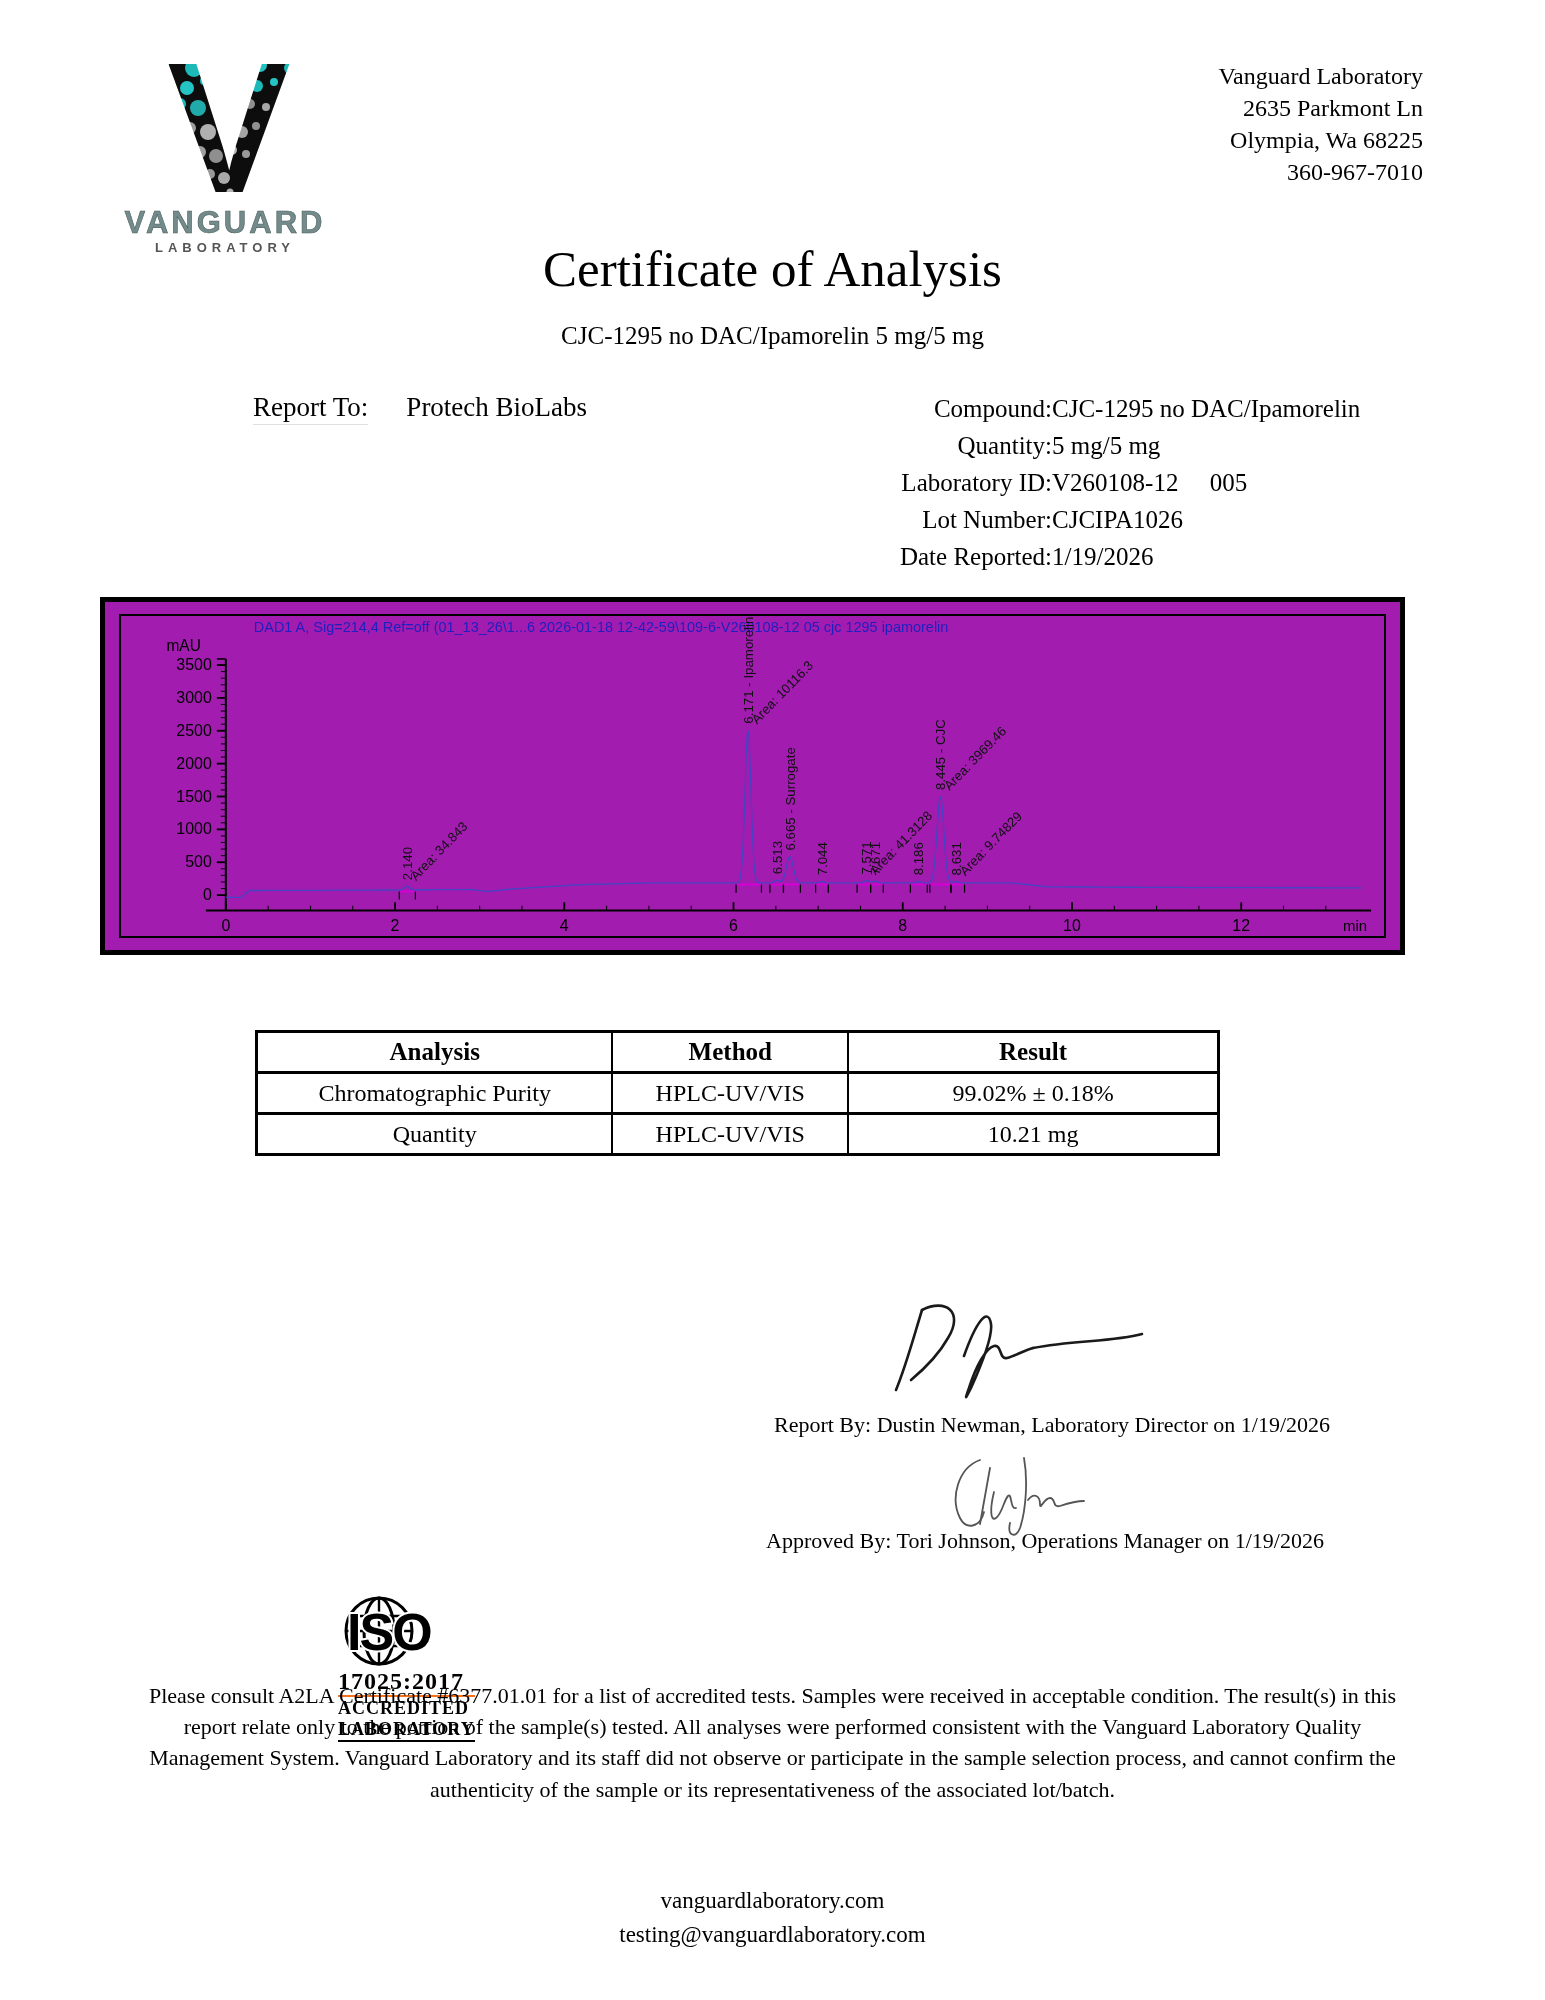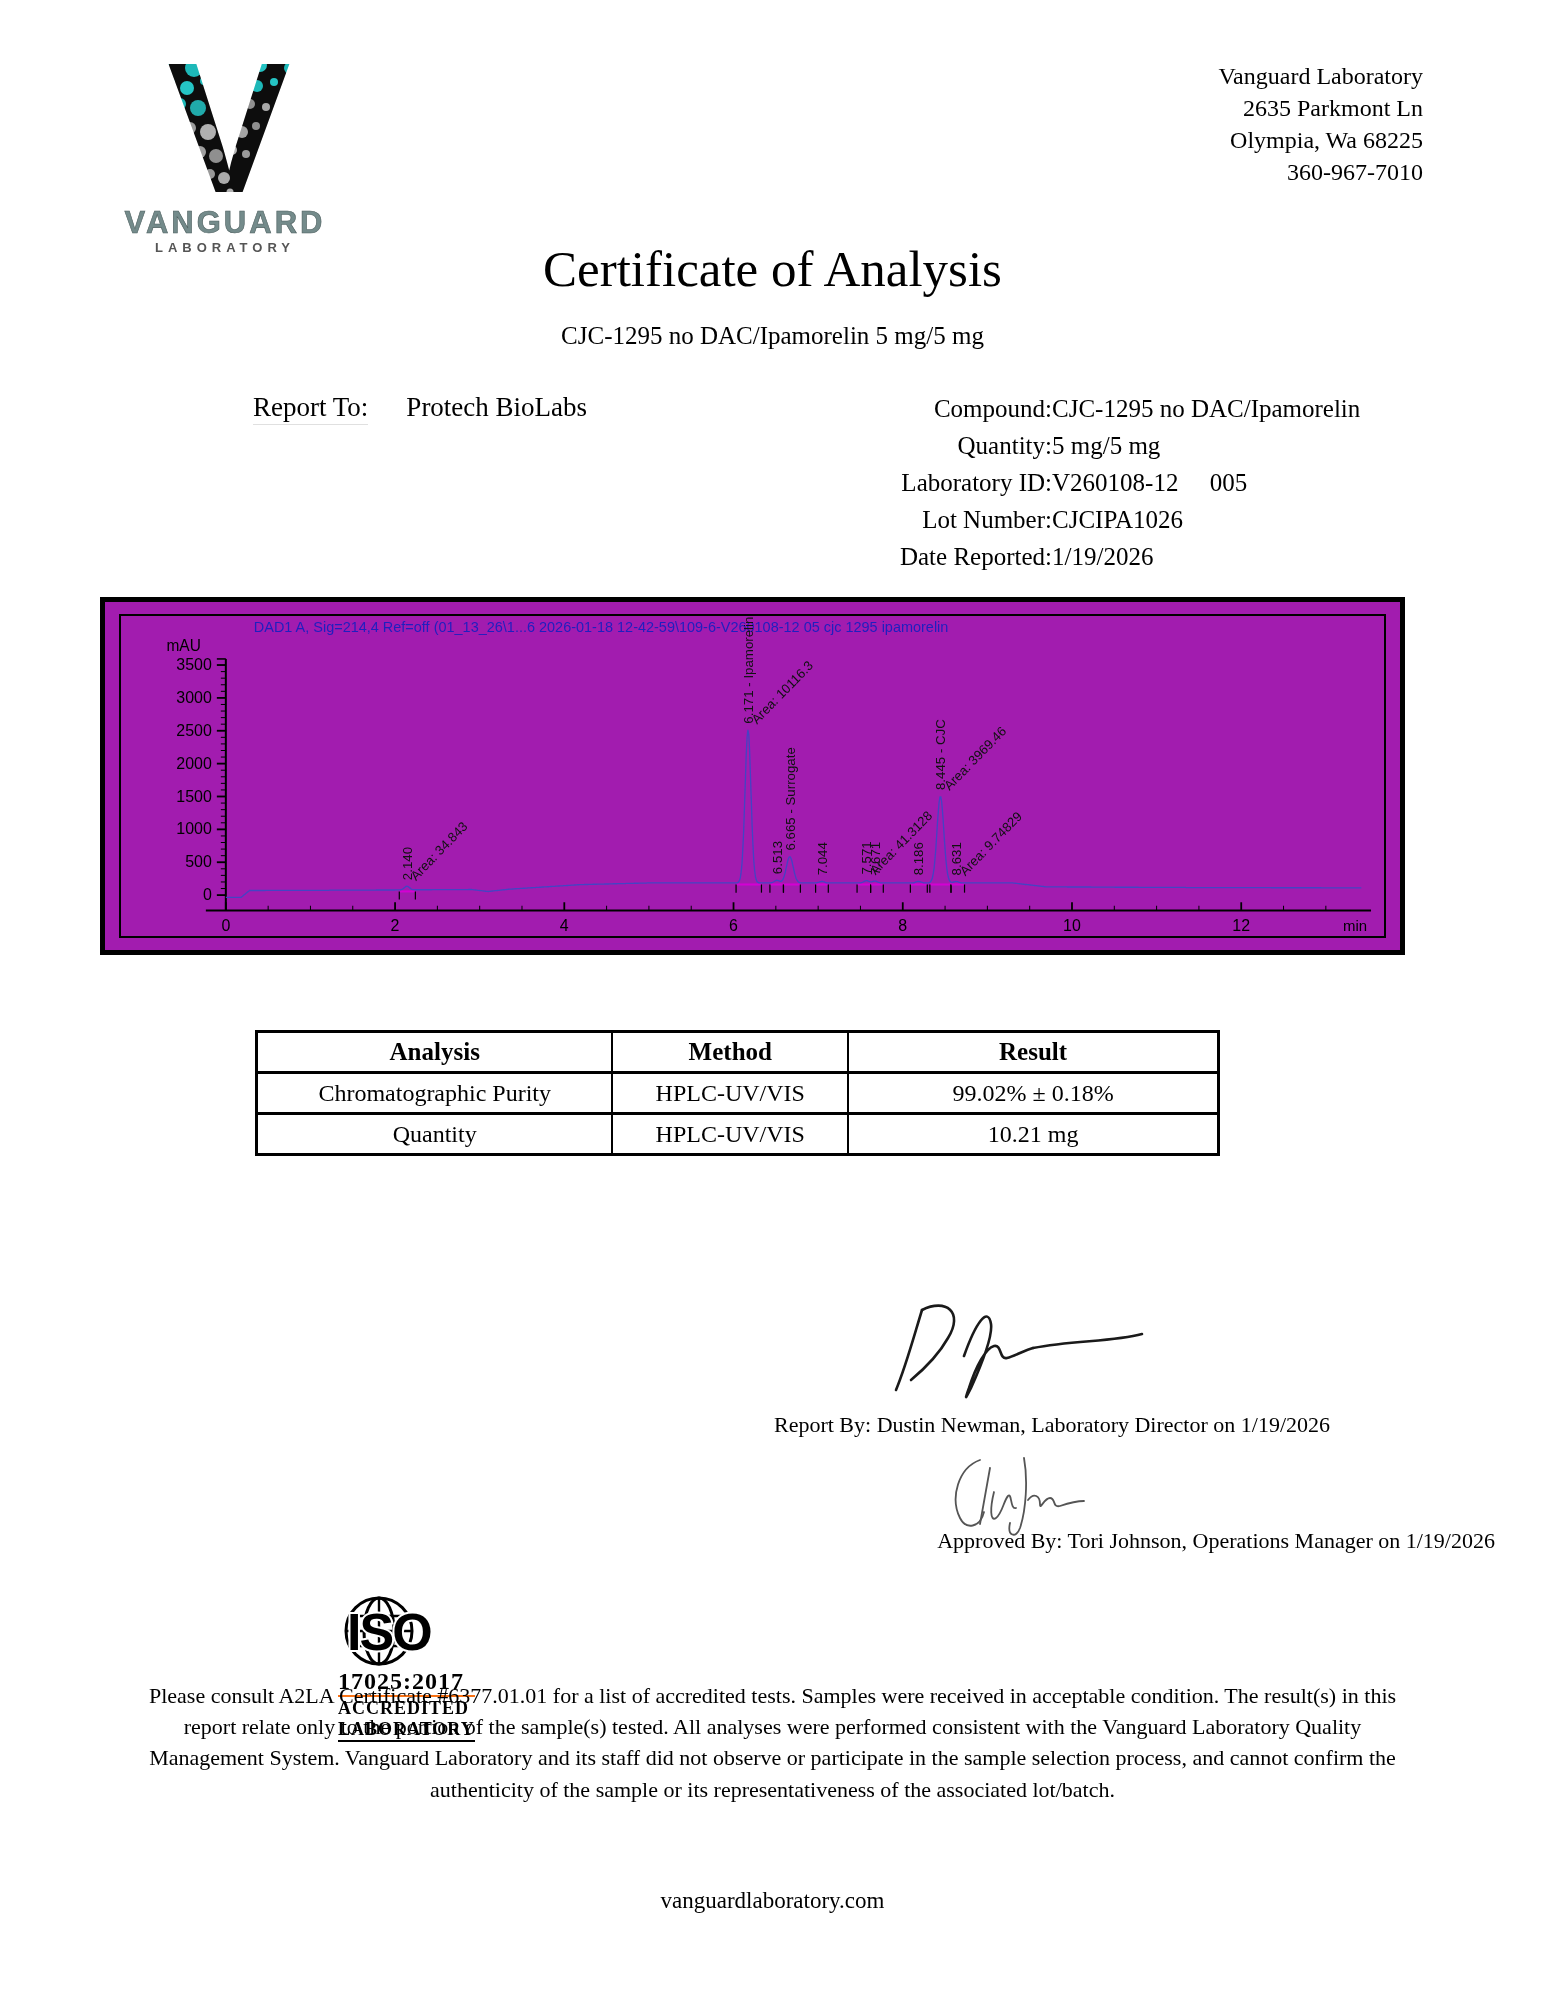--- a/index.html
+++ b/index.html
@@ -36,21 +36,21 @@
                 font-size:24px;text-align:center;}
   table.results th,table.results td{border:2px solid #000;padding:3px 6px;height:32px;}
   table.results th{font-size:25px;border-bottom:3px solid #000;}
   table.results{border:3px solid #000;}
   table.results tr{border-top:3px solid #000;margin-left:36px;}
 
   
   .sig1{position:absolute;left:878px;top:1290px;}
   .sig2{position:absolute;left:928px;top:1440px;}
   .report-by{position:absolute;left:602px;top:1412px;width:900px;text-align:center;font-size:22px;}
-  .approved-by{position:absolute;left:595px;top:1528px;width:900px;text-align:right;font-size:22px;}
+  .approved-by{position:absolute;left:595px;top:1528px;width:900px;text-align:center;font-size:22px;}
 
   
   .iso{position:absolute;left:332px;top:1594px;display:flex;align-items:center;flex-direction:column;}
   .iso-right{margin-left:6px;font-family:"Liberation Serif",serif;font-weight:bold;}
   .iso-cert{font-size:24px;border-bottom:2px solid #f97316;letter-spacing:1px;}
   .iso-l2{font-size:18px;letter-spacing:1px;margin-top:1px;}
   .iso-l3{font-size:18px;letter-spacing:1px;border-bottom:2px solid #000;}
 
   
   .disclaimer{position:absolute;left:130px;top:1680px;width:1285px;text-align:center;
@@ -346,15 +346,16 @@
       <div class="iso-cert">17025:2017</div>
       <div class="iso-l2">ACCREDITED</div>
       <div class="iso-l3">LABORATORY</div>
     </div>
   </div>
 
   <div class="disclaimer">Please consult A2LA Certificate #6377.01.01 for a list of accredited tests. Samples were received in acceptable condition. The result(s) in this report relate only to the portion of the sample(s) tested. All analyses were performed consistent with the Vanguard Laboratory Quality Management System. Vanguard Laboratory and its staff did not observe or participate in the sample selection process, and cannot confirm the authenticity of the sample or its representativeness of the associated lot/batch.</div>
 
   <div class="site-footer">
     <div>vanguardlaboratory.com</div>
+    <div>testing@vanguardlaboratory.com</div>
   </div>
 
 </div>
 
 </body></html>

